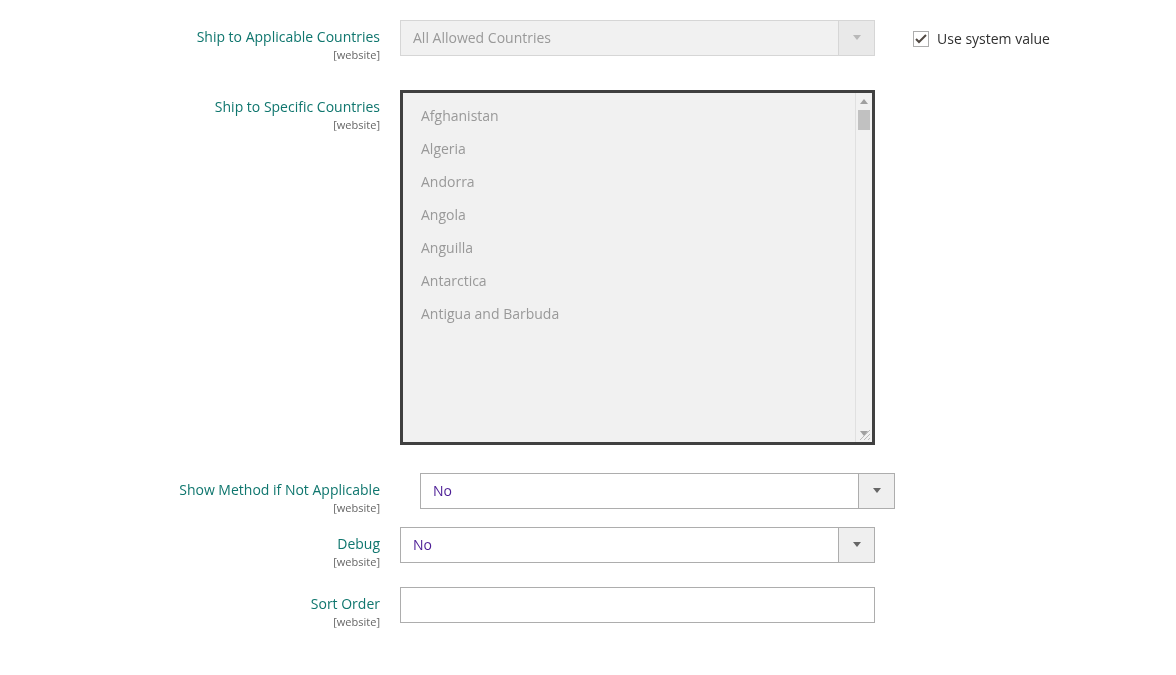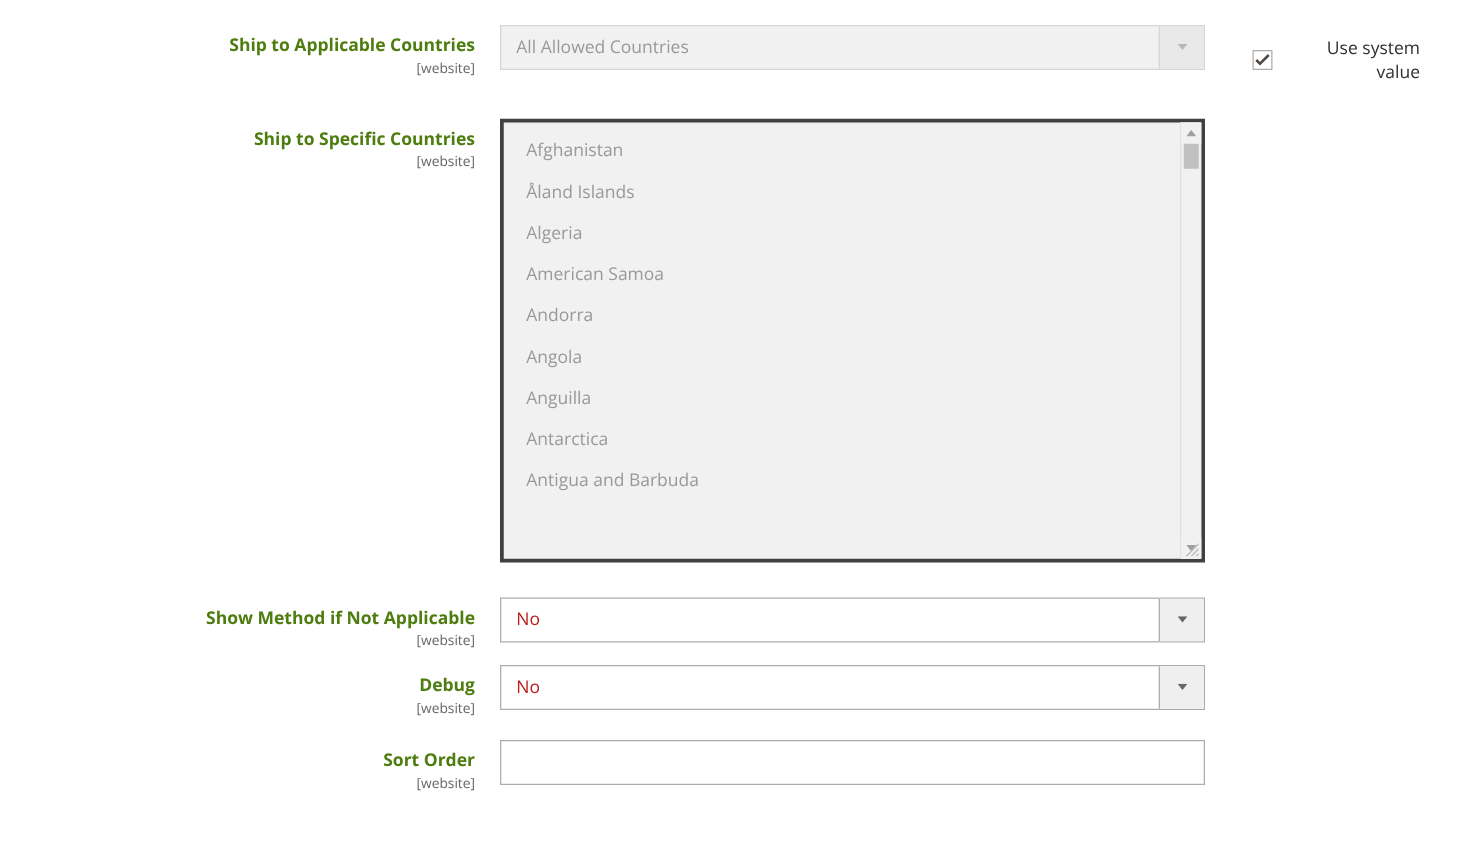--- a/index.html
+++ b/index.html
@@ -23,32 +23,32 @@
       margin-bottom: 12px;
     }
     .label-col {
       width: 360px;
       text-align: right;
       padding-right: 20px;
       padding-top: 7px;
       flex-shrink: 0;
     }
     .label-main {
-      font-weight: 700;
-      font-size: 14px;
-      color: #4d7c0f;
+      font-weight: 400;
+      font-size: 14px;
+      color: #0f766e;
     }
     .label-scope {
       font-size: 11px;
       color: #666;
       margin-top: 1px;
       text-align: right;
     }
     .control-col {
-      width: 564px;
+      width: 475px;
       flex-shrink: 0;
     }
     .after-col {
       padding-left: 38px;
       padding-top: 9px;
       display: flex;
       align-items: center;
       gap: 8px;
       text-align: right;
     }
@@ -62,21 +62,21 @@
     }
     .select-wrap.disabled {
       background: #f1f1f1;
       border-color: #d6d6d6;
       color: #999;
     }
     .select-value {
       flex: 1;
       padding: 7px 12px;
       font-size: 14px;
-      color: #b91c1c;
+      color: #4c1d95;
       line-height: 20px;
     }
     .select-wrap.disabled .select-value {
       color: #999;
     }
     .select-arrow {
       width: 36px;
       border-left: 1px solid #adadad;
       background: #efefef;
       display: flex;
@@ -199,23 +199,21 @@
 
 <div class="field-row">
   <div class="label-col">
     <div class="label-main">Ship to Specific Countries</div>
     <div class="label-scope">[website]</div>
   </div>
   <div class="control-col">
     <div class="multiselect">
       <div class="multiselect-list">
         <div class="multiselect-item">Afghanistan</div>
-        <div class="multiselect-item">Åland Islands</div>
         <div class="multiselect-item">Algeria</div>
-        <div class="multiselect-item">American Samoa</div>
         <div class="multiselect-item">Andorra</div>
         <div class="multiselect-item">Angola</div>
         <div class="multiselect-item">Anguilla</div>
         <div class="multiselect-item">Antarctica</div>
         <div class="multiselect-item">Antigua and Barbuda</div>
       </div>
       <div class="scrollbar-track">
         <div class="scroll-arrow">
           <svg width="8" height="6" viewBox="0 0 8 6">
               <path d="M0 5 L8 5 L4 0 Z" fill="#a0a0a0"></path>
@@ -232,21 +230,21 @@
       </div>
       <svg class="multiselect-resize" width="12" height="12" viewBox="0 0 12 12">
         <line x1="2" y1="12" x2="12" y2="2" stroke="#bbb" stroke-width="1"></line>
         <line x1="6" y1="12" x2="12" y2="6" stroke="#bbb" stroke-width="1"></line>
         <line x1="10" y1="12" x2="12" y2="10" stroke="#bbb" stroke-width="1"></line>
       </svg>
     </div>
   </div>
 </div>
 
-<div class="field-row tight" style="margin-top:10px;">
+<div class="field-row tight" style="margin-top:10px;gap:20px;">
   <div class="label-col">
     <div class="label-main">Show Method if Not Applicable</div>
     <div class="label-scope">[website]</div>
   </div>
   <div class="control-col">
     <div class="select-wrap">
       <div class="select-value">No</div>
       <div class="select-arrow">
         <svg width="8" height="6" viewBox="0 0 8 6">
             <path d="M0 0 L8 0 L4 5 Z" fill="#666"></path>

